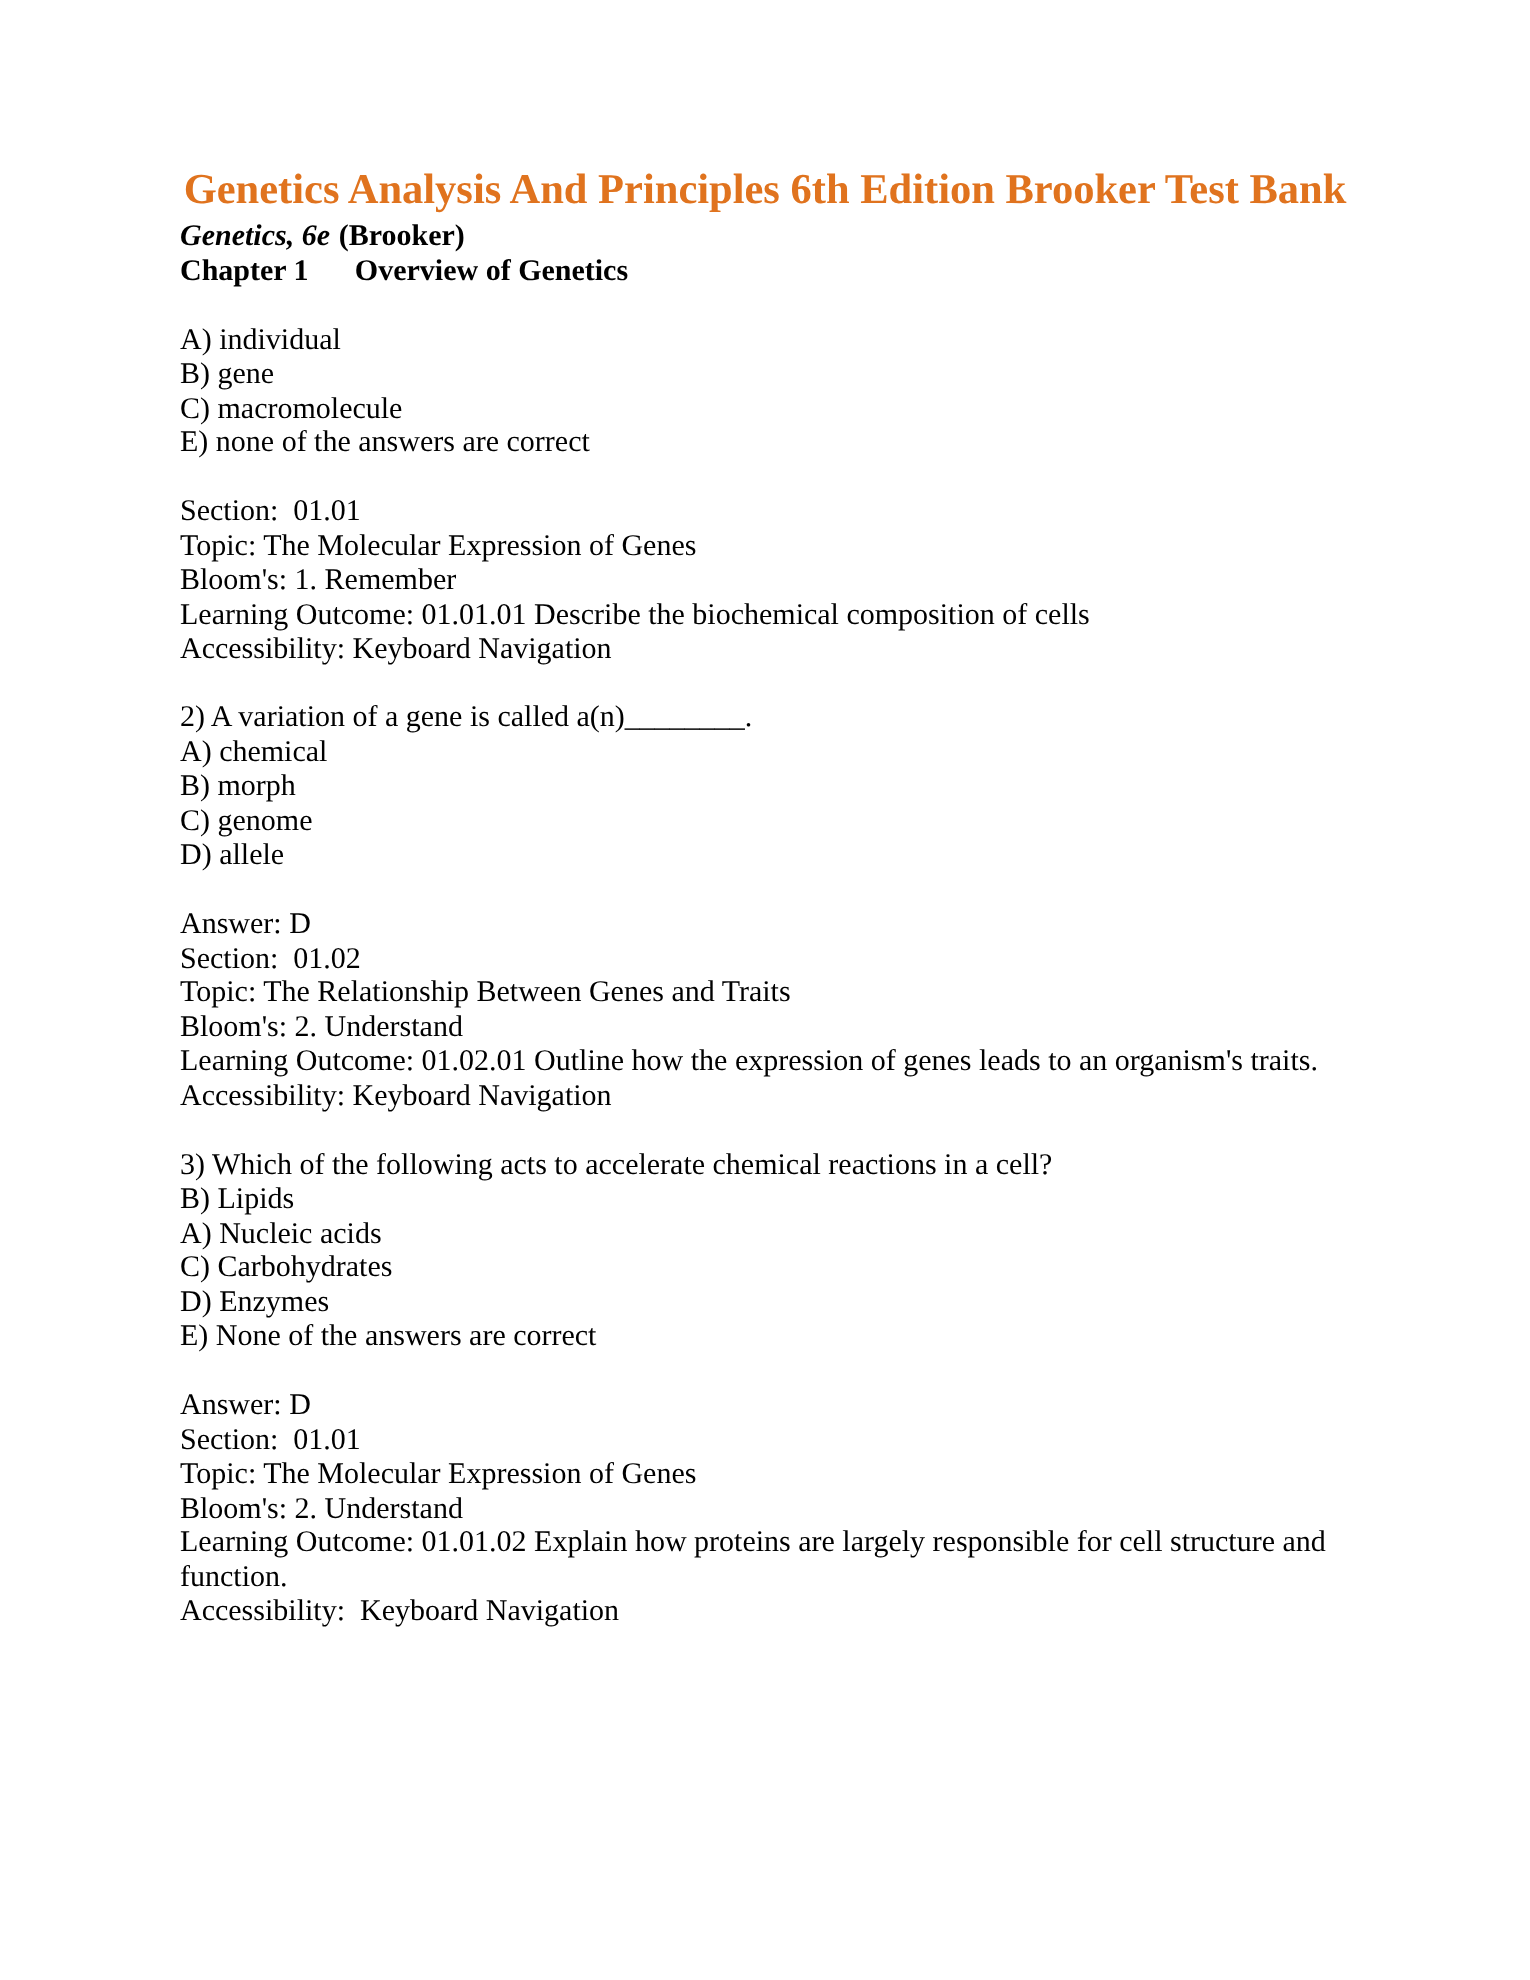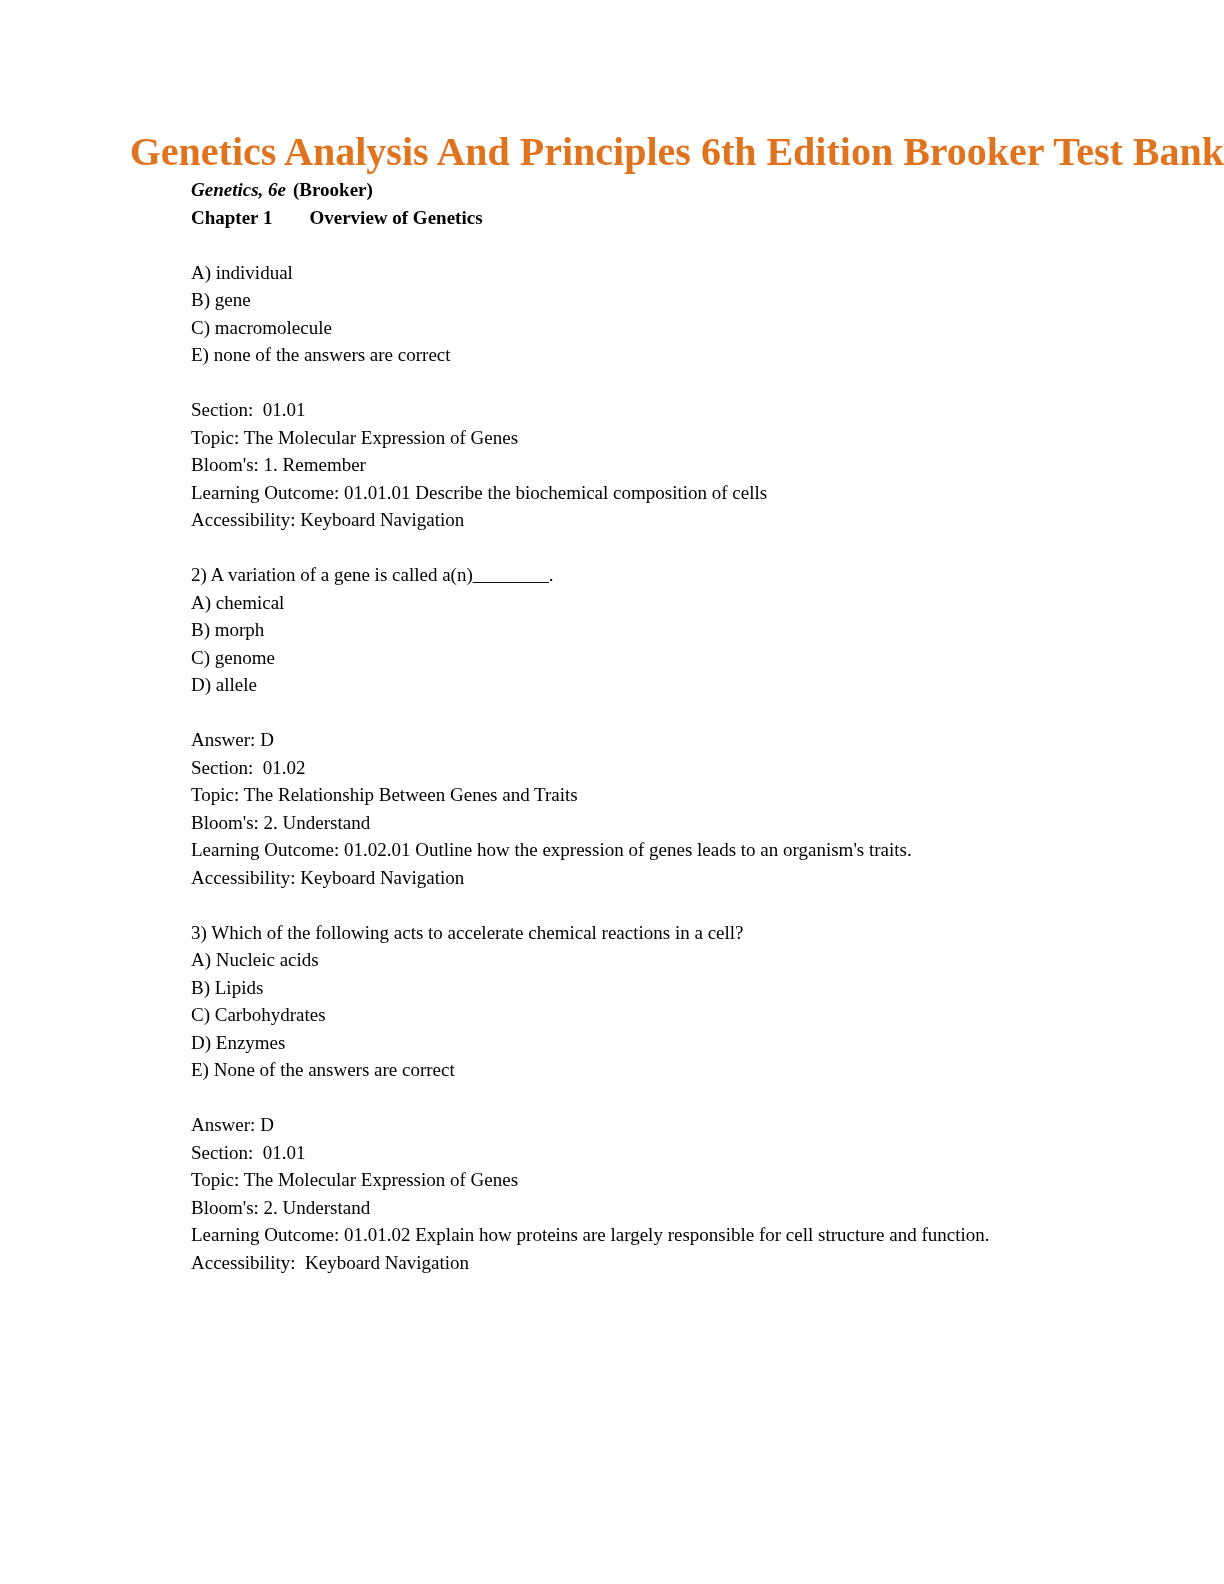--- a/index.html
+++ b/index.html
@@ -10,31 +10,30 @@
     background: #ffffff;
     color: #000000;
     font-family: "Liberation Serif", "DejaVu Serif", serif;
     overflow: hidden;
     box-sizing: border-box;
   }
   .content {
     padding: 128px 120px 0 144px;
   }
   .title {
-    font-size: 40px;
+    font-size: 34px;
     font-weight: 700;
     line-height: 48px;
-    text-align: right;
+    text-align: center;
     color: #E0731E; 
     margin: 0 -120px 0 -144px;
   }
   .line {
-    font-size: 19px;
+    font-size: 24px;
     line-height: 27.5px;
-    margin-left: 47px;
   }
   .pre { white-space: pre-wrap; }
   .book-line { font-weight: 700; }
   .book-title { font-style: italic; }
   .book-author { margin-left: 7px; }
   .chapter-line { font-weight: 700; }
   .chapter-name { margin-left: 37px; }
   .spacer { height: 27.5px; }
 </style>
 </head>
@@ -86,22 +85,22 @@
       <div class="line pre">Topic: The Relationship Between Genes and Traits</div>
       <div class="line pre">Bloom's: 2. Understand</div>
       <div class="line pre">Learning Outcome: 01.02.01 Outline how the expression of genes leads to an organism's traits.</div>
       <div class="line pre">Accessibility: Keyboard Navigation</div>
     </div>
 
     <div class="spacer"></div>
 
     <div>
       <div class="line pre">3) Which of the following acts to accelerate chemical reactions in a cell?</div>
+      <div class="line pre">B) Lipids</div>
       <div class="line pre">A) Nucleic acids</div>
-      <div class="line pre">B) Lipids</div>
       <div class="line pre">C) Carbohydrates</div>
       <div class="line pre">D) Enzymes</div>
       <div class="line pre">E) None of the answers are correct</div>
     </div>
 
     <div class="spacer"></div>
 
     <div>
       <div class="line pre">Answer: D</div>
       <div class="line pre">Section:  01.01</div>

